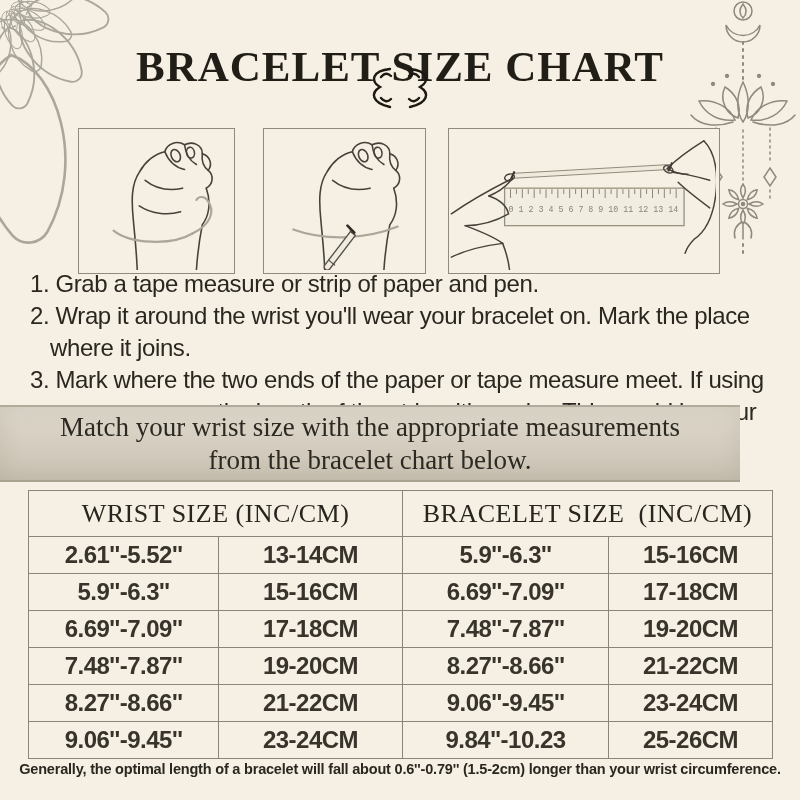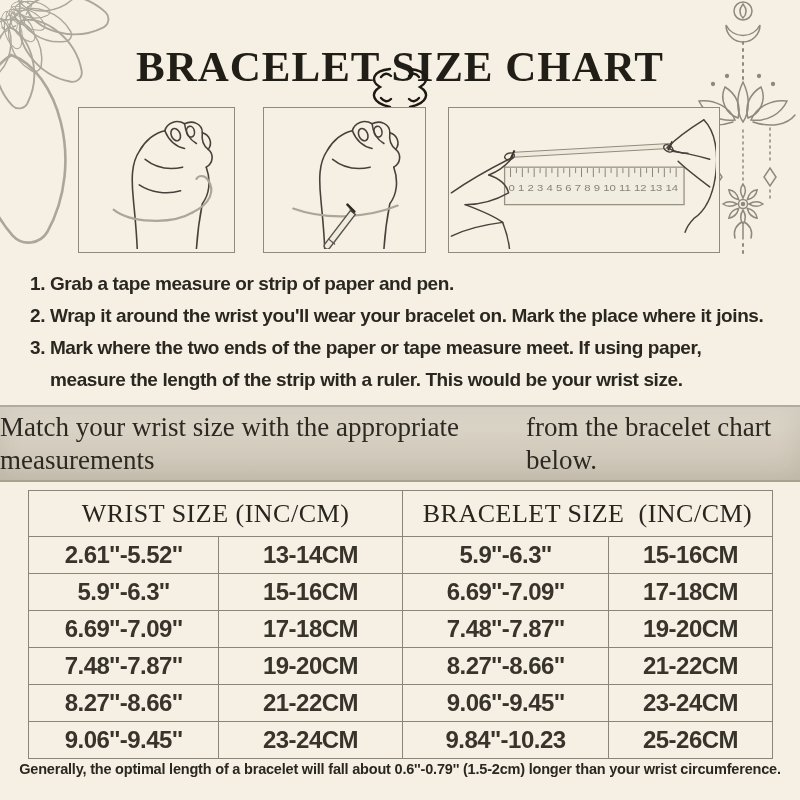--- a/index.html
+++ b/index.html
@@ -10,33 +10,33 @@
   .mandala{left:0;top:0;}
   .ornament{left:686px;top:0;}
   .title{position:absolute;top:13px;left:0;width:100%;text-align:center;
          font-family:"Liberation Serif",serif;font-weight:700;font-size:43px;
          letter-spacing:1px;color:#211e18;margin-top:29px;}
   .badge-row{position:absolute;top:66px;left:0;width:100%;display:flex;
              justify-content:center;align-items:center;gap:12px;}
   .badge{background:#191511;color:#f6f3ea;font-family:"Liberation Serif",serif;
          font-weight:700;font-size:20px;letter-spacing:.5px;border-radius:17px;
          padding:5px 26px;line-height:1.2;}
-  .illus{position:absolute;top:107px;border:1.6px solid #8f8a7d;background:#f5f0e3;}
+  .illus{position:absolute;top:128px;border:1.6px solid #8f8a7d;background:#f5f0e3;font-family:Liberation Mono, monospace;}
   .illus.b1{left:78px;width:155px;height:144px;}
   .illus.b2{left:263px;width:161px;height:144px;}
   .illus.b3{left:448px;width:270px;height:144px;}
   .steps{position:absolute;left:30px;top:268px;width:744px;margin:0;padding:0;
-         list-style:none;font-size:19px;font-weight:700;letter-spacing:-0.4px;
+         list-style:none;font-size:24px;font-weight:400;letter-spacing:-0.4px;
          line-height:32px;color:#2a2721;}
   .steps li{padding-left:20px;text-indent:-20px;}
-  .banner{position:absolute;left:0;top:405px;width:800px;height:73px;
+  .banner{position:absolute;left:0;top:405px;width:740px;height:73px;
           background:linear-gradient(180deg,#ded8cc 0%,#d6cfc1 45%,#c9c2b3 100%);
           border-top:2px solid #b2aa9a;border-bottom:2px solid #aaa291;
           box-shadow:inset 0 0 24px rgba(60,50,30,.10);
-          display:flex;flex-direction:row;justify-content:center;align-items:center;
+          display:flex;flex-direction:column;justify-content:center;align-items:center;
           font-family:"Liberation Serif",serif;font-size:27px;color:#2c2922;line-height:33px;}
   .size-table{position:absolute;left:28px;top:490px;width:744px;border-collapse:collapse;
               table-layout:fixed;}
   .size-table th,.size-table td{border:1.6px solid #8b8579;text-align:center;
               vertical-align:middle;padding:0;}
   .size-table th{height:45px;font-family:"Liberation Serif",serif;font-weight:400;
               font-size:26px;letter-spacing:.5px;white-space:pre;color:#28251f;}
   .size-table td{height:36px;font-size:24px;font-weight:700;letter-spacing:-0.5px;
               color:#38342c;}
   .footer-note{position:absolute;left:0;top:761px;width:100%;text-align:center;

